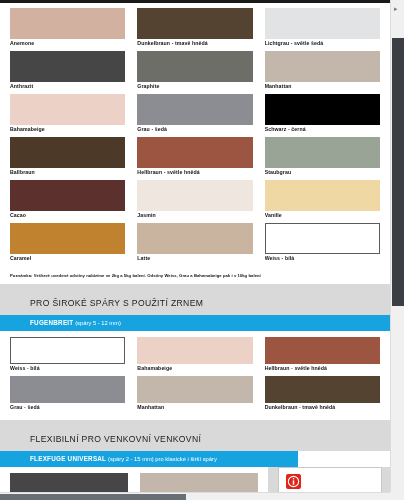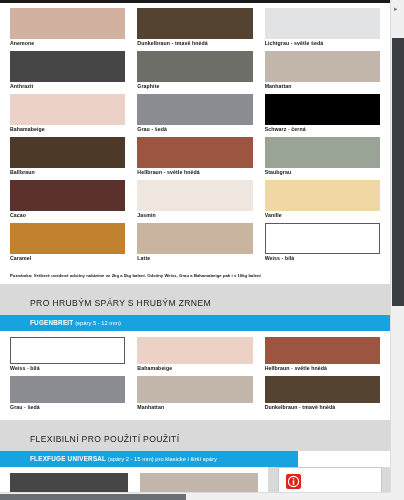--- a/index.html
+++ b/index.html
@@ -314,21 +314,21 @@
           <div class="cell">
             <div class="swatch outlined" style="background: rgb(255, 255, 255);"></div>
             <div class="swatch-label">Weiss - bílá</div>
           </div>
         </div>
     </div>
 
     <div class="note">Poznámka: Veškeré uvedené odstíny nabízíme ve 2kg a 5kg balení. Odstíny Weiss, Grau a Bahamabeige pak i v 10kg balení</div>
 
     <div class="gray-gap"></div>
-    <div class="section-head">PRO HRUBÝM SPÁRY S HRUBÝM ZRNEM</div>
+    <div class="section-head">PRO ŠIROKÉ SPÁRY S POUŽITÍ ZRNEM</div>
     <div class="blue-bar">
       <b>FUGENBREIT</b>
       <span class="sub">(spáry 5 - 12 mm)</span>
     </div>
     <div class="sect-body">
       <div class="grid2" id="fugenbreit-grid">
           <div class="cell">
             <div class="swatch outlined" style="background: rgb(255, 255, 255);"></div>
             <div class="swatch-label">Weiss - bílá</div>
           </div>
@@ -349,21 +349,21 @@
             <div class="swatch-label">Manhattan</div>
           </div>
           <div class="cell">
             <div class="swatch" style="background: rgb(85, 67, 50);"></div>
             <div class="swatch-label">Dunkelbraun - tmavě hnědá</div>
           </div>
         </div>
     </div>
 
     <div class="gray-gap"></div>
-    <div class="section-head">FLEXIBILNÍ PRO POUŽITÍ POUŽITÍ</div>
+    <div class="section-head">FLEXIBILNÍ PRO VENKOVNÍ VENKOVNÍ</div>
     <div class="blue-bar blue-bar-narrow">
       <b>FLEXFUGE UNIVERSAL</b>
       <span class="sub">(spáry 2 - 15 mm) pro klasické i širší spáry</span>
     </div>
 
     <div class="split">
       <div class="split-left">
         <div class="grid-2col" id="flexfuge-grid">
             <div class="cell">
               <div class="swatch" style="background: rgb(70, 70, 70);"></div>

